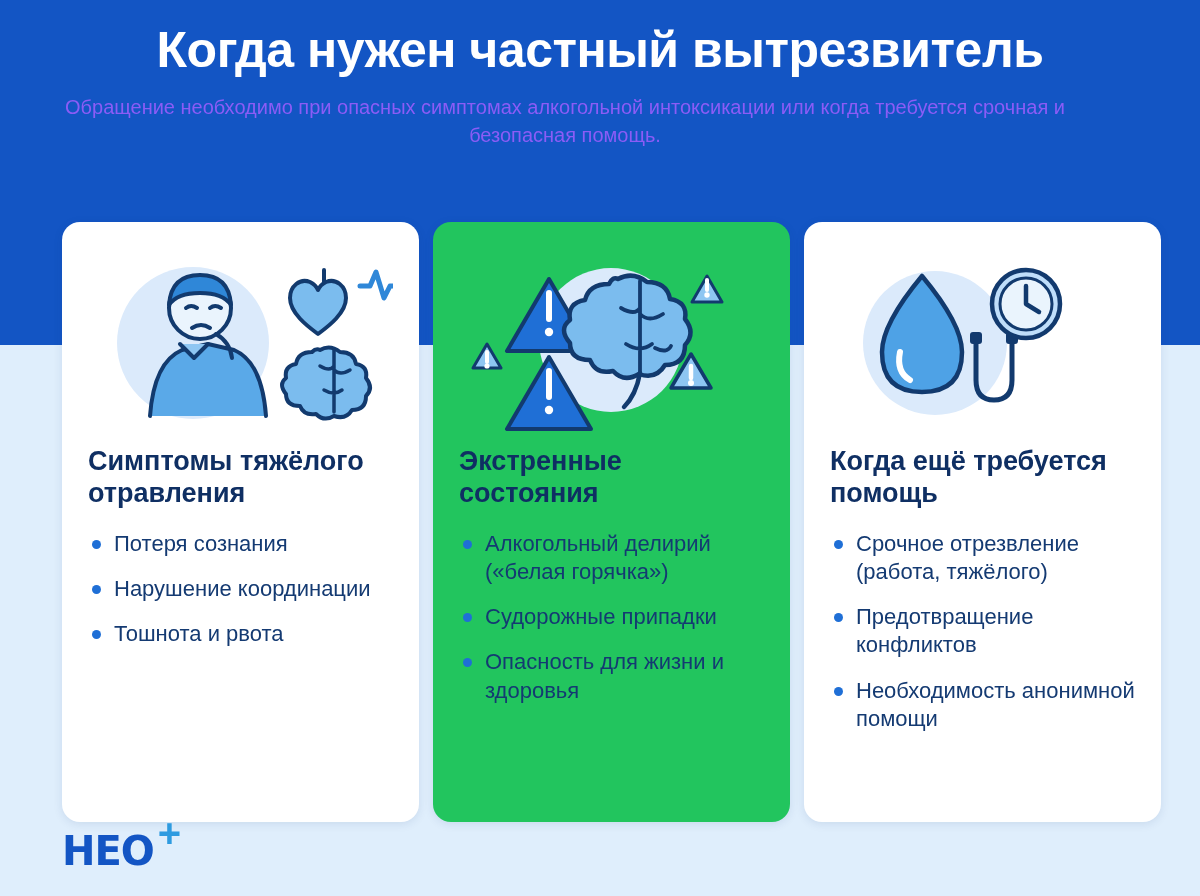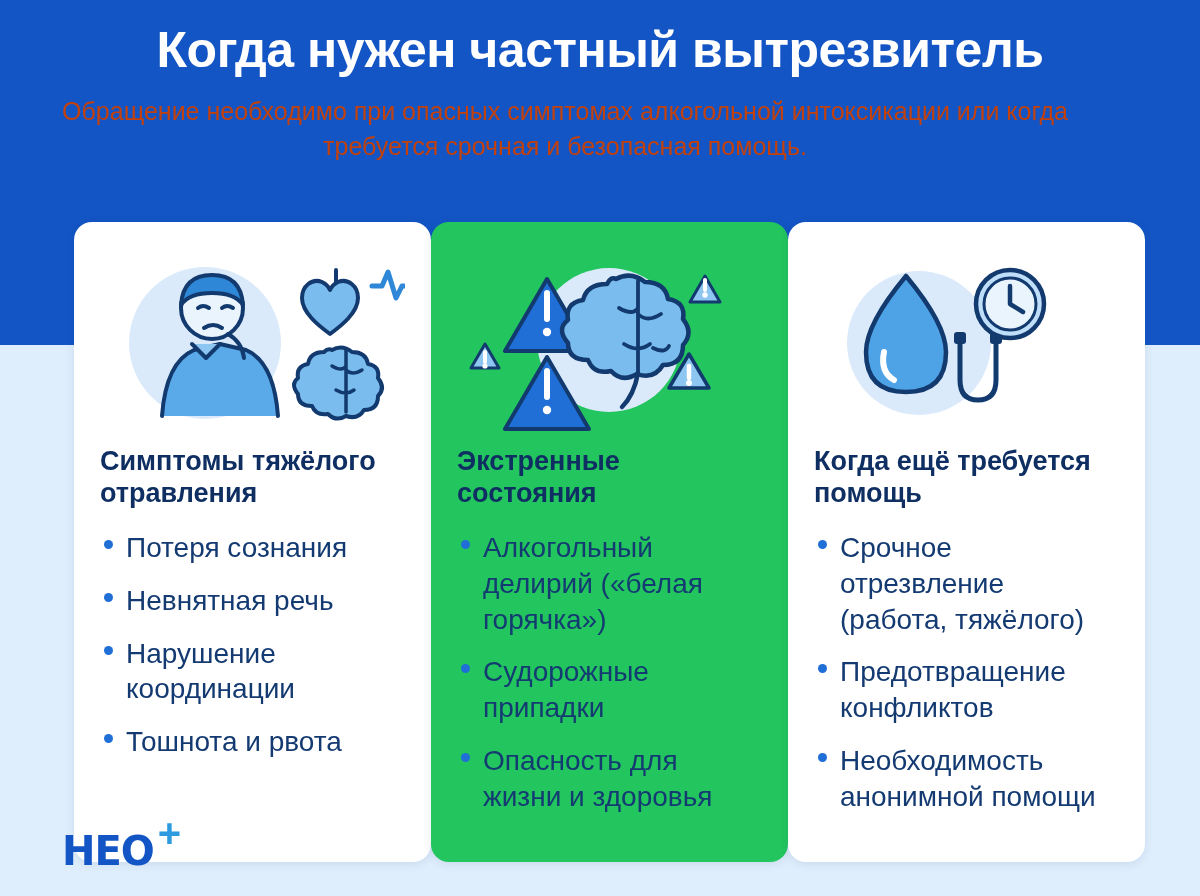--- a/index.html
+++ b/index.html
@@ -29,30 +29,31 @@
   }
   .title {
     color: #ffffff;
     font-size: 50px;
     font-weight: bold;
     letter-spacing: -0.5px;
     line-height: 1.12;
   }
   .subtitle {
     margin-top: 16px;
-    color: #c2410c;
-    font-size: 25px;
+    color: #8b5cf6;
+    font-size: 20px;
     line-height: 1.38;
     max-width: 1010px;
   }
   
   .cards {
     position: absolute;
-    top: 222px; left: 74px;
+    top: 222px; left: 62px;
     display: flex;
+    gap: 14px;
   }
   .card {
     width: 357px;
     min-height: 600px;
     background: #ffffff;
     border-radius: 18px;
     padding: 26px 26px 30px 26px;
     box-shadow: 0 2px 10px rgba(12,50,110,0.10);
     display: flex;
     flex-direction: column;
@@ -71,21 +72,21 @@
     line-height: 1.18;
     margin-bottom: 18px;
     min-height: 66px;
   }
   ul.items { list-style: none; }
   ul.items li {
     position: relative;
     padding-left: 26px;
     margin-bottom: 17px;
     color: #143a72;
-    font-size: 28px;
+    font-size: 22px;
     line-height: 1.28;
   }
   ul.items li::before {
     content: "";
     position: absolute;
     left: 4px; top: 10px;
     width: 9px; height: 9px;
     border-radius: 50%;
     background: #1f6fd6;
   }
@@ -152,21 +153,20 @@
 
           <g>
             <path d="M224 104 q-14 0 -16 12 q-12 2 -10 14 q-8 6 0 16 q0 12 14 12 q4 10 16 8 q8 8 18 2 q12 4 18 -6 q14 0 14 -14 q8 -8 0 -18 q2 -12 -10 -14 q-2 -12 -16 -12 q-10 -8 -20 -2 q-4 -2 -8 2z" fill="#7bbcee" stroke="#123a6e" stroke-width="4" stroke-linejoin="round"></path>
             <path d="M246 102 l0 62 M232 118 q10 6 14 0 M262 122 q-10 6 -16 0 M236 142 q10 6 18 0" fill="none" stroke="#123a6e" stroke-width="3.5" stroke-linecap="round"></path>
           </g>
         </svg>
       </div>
       <div class="card-title">Симптомы тяжёлого отравления</div>
       <ul class="items">
         <li>Потеря сознания</li>
-        <li>Невнятная речь</li>
         <li>Нарушение координации</li>
         <li>Тошнота и рвота</li>
       </ul>
     </div>
 
     <div class="card tinted">
       <div class="illus">
         <svg width="305" height="190" viewBox="0 0 305 190" xmlns="http://www.w3.org/2000/svg">
           <circle cx="152" cy="92" r="72" fill="#dbeafb"></circle>
 

